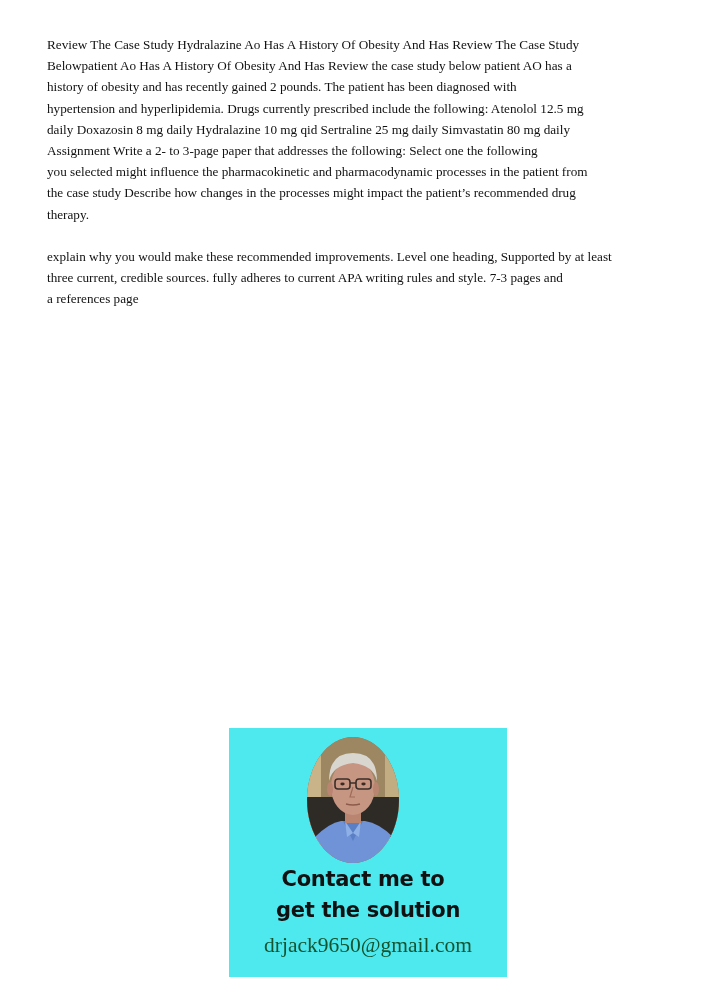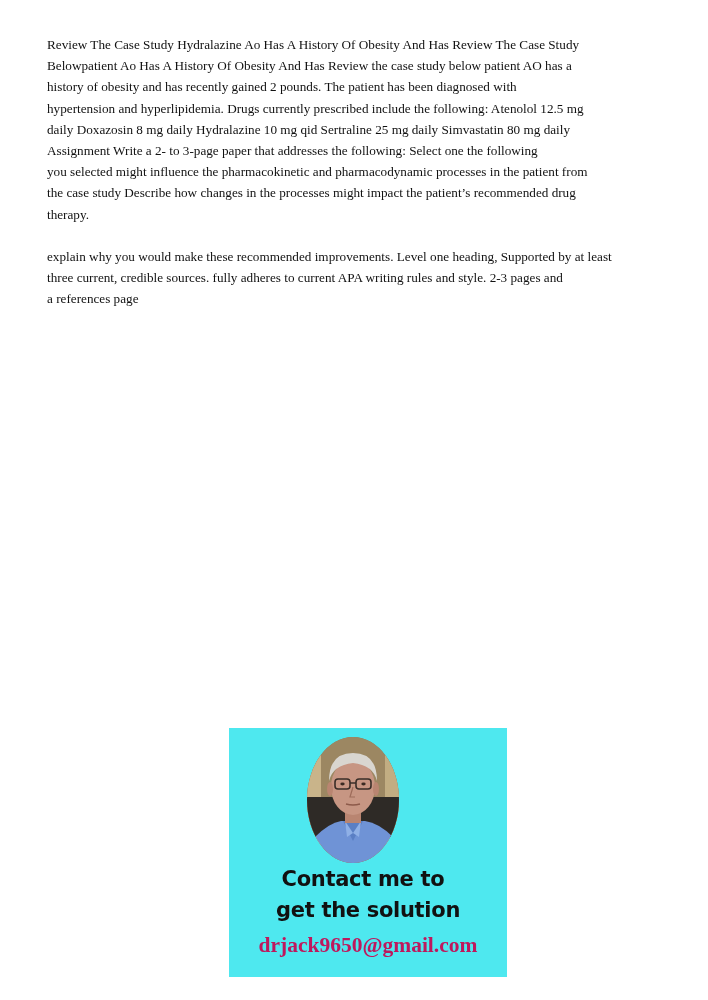--- a/index.html
+++ b/index.html
@@ -75,23 +75,23 @@
       font-size: 21px;
       letter-spacing: -0.3px;
     }
     .promo-email {
       position: absolute;
       left: 0;
       width: 100%;
       top: 205px;
       text-align: center;
       font-family: "Liberation Serif", "DejaVu Serif", serif;
-      font-weight: bold;
+      font-weight: normal;
       font-size: 21.5px;
-      color: #be185d;
+      color: #14532d;
       white-space: nowrap;
     }
   </style>
 </head>
 <body>
 
 <div class="doc">
   <p style="margin:0">
     <span class="para-line">Review The Case Study Hydralazine Ao Has A History Of Obesity And Has Review The Case Study</span>
     <span class="para-line">Belowpatient Ao Has A History Of Obesity And Has Review the case study below patient AO has a</span>
@@ -99,21 +99,21 @@
     <span class="para-line">hypertension and hyperlipidemia. Drugs currently prescribed include the following: Atenolol 12.5 mg</span>
     <span class="para-line">daily Doxazosin 8 mg daily Hydralazine 10 mg qid Sertraline 25 mg daily Simvastatin 80 mg daily</span>
     <span class="para-line">Assignment Write a 2- to 3-page paper that addresses the following: Select one the following</span>
     <span class="para-line">you selected might influence the pharmacokinetic and pharmacodynamic processes in the patient from</span>
     <span class="para-line">the case study Describe how changes in the processes might impact the patient’s recommended drug</span>
     <span class="para-line">therapy.</span>
   </p>
   <div class="para-gap"></div>
   <p style="margin:0">
     <span class="para-line">explain why you would make these recommended improvements. Level one heading, Supported by at least</span>
-    <span class="para-line">three current, credible sources. fully adheres to current APA writing rules and style. 2-3 pages and</span>
+    <span class="para-line">three current, credible sources. fully adheres to current APA writing rules and style. 7-3 pages and</span>
     <span class="para-line">a references page</span>
   </p>
 </div>
 
 <div class="promo">
   <div class="portrait">
     <svg viewBox="0 0 92 126" xmlns="http://www.w3.org/2000/svg">
 
       <rect x="0" y="0" width="92" height="126" fill="#9c8762"></rect>
       <rect x="0" y="0" width="14" height="126" fill="#c9b48a"></rect>

